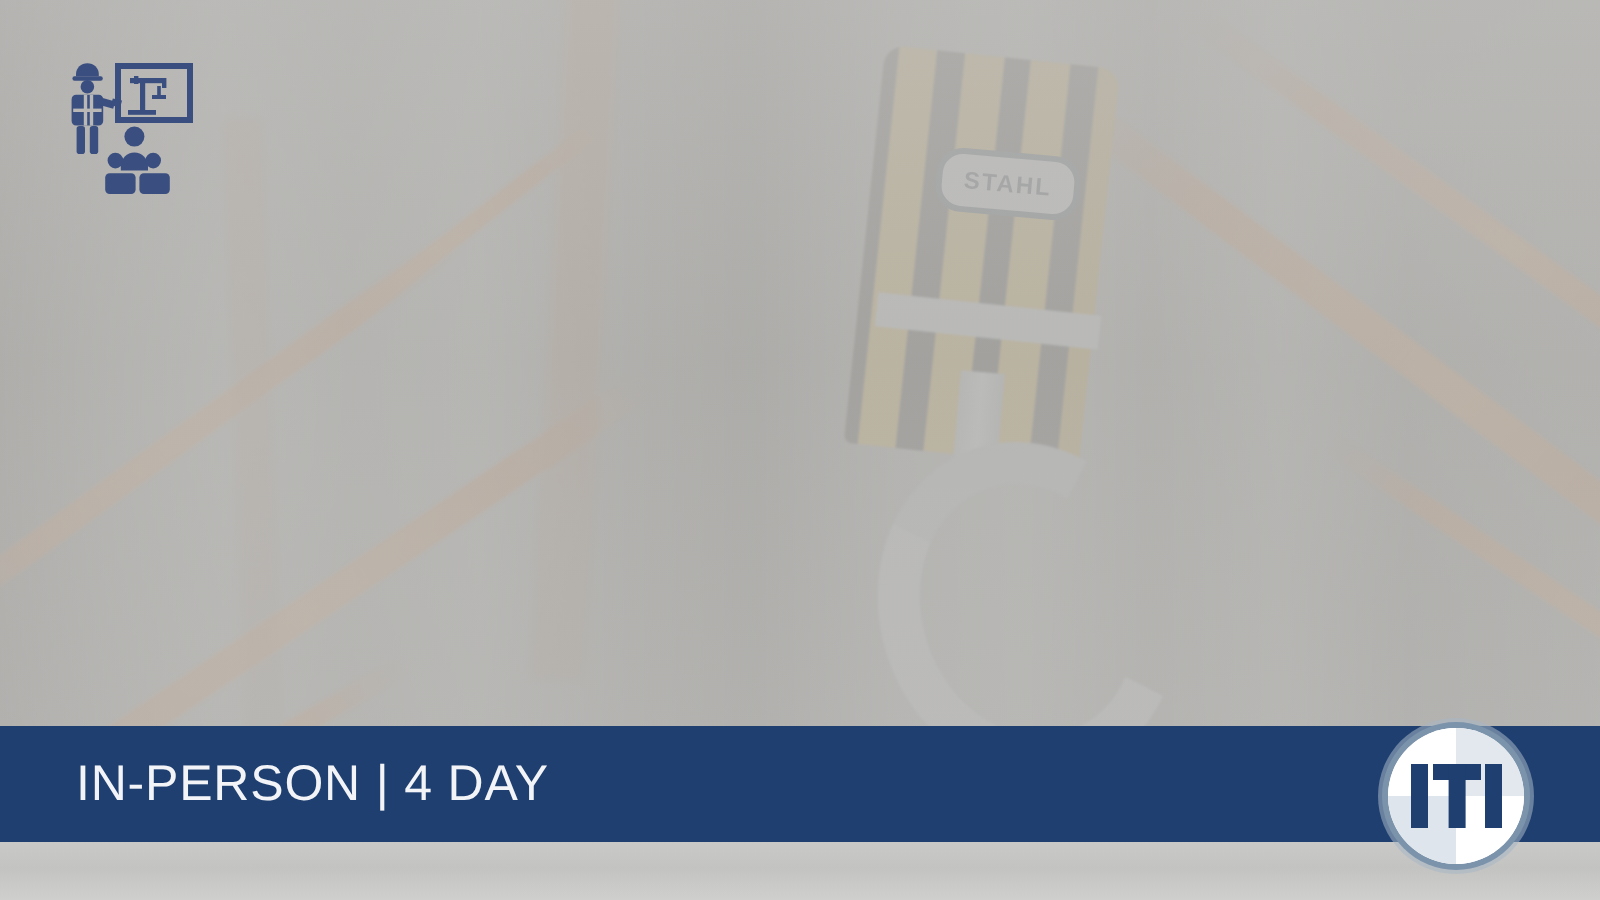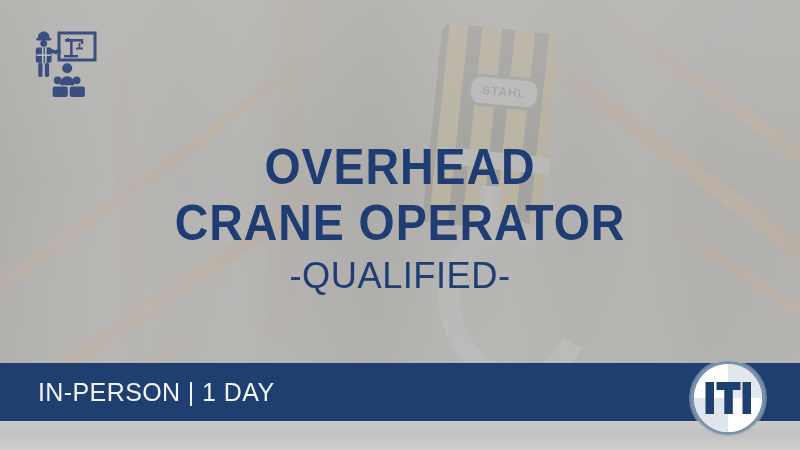--- a/index.html
+++ b/index.html
@@ -288,28 +288,23 @@
 
         <circle cx="32.7" cy="51.3" r="3.9"></circle>
         <circle cx="51.6" cy="51.3" r="3.9"></circle>
 
         <rect x="27.6" y="57.6" width="15.2" height="10.4" rx="2.2"></rect>
         <rect x="44.7" y="57.6" width="15.2" height="10.4" rx="2.2"></rect>
       </g>
     </svg>
   </div>
 
-  <div class="title-block">
-    <div class="title-line">OVERHEAD</div>
-    <div class="title-line">CRANE OPERATOR</div>
-    <div class="subtitle-line">-QUALIFIED-</div>
-  </div>
 
   <div class="banner">
-    <div class="banner-text">IN-PERSON | 1 DAY</div>
+    <div class="banner-text">IN-PERSON | 4 DAY</div>
   </div>
   <div class="footer-strip"></div>
 
   <div class="badge">
     <svg viewBox="0 0 86 86" width="86" height="86" aria-hidden="true">
       <defs>
         <clipPath id="badgeClip">
             <circle cx="43" cy="43" r="34"></circle>
           </clipPath>
       </defs>

